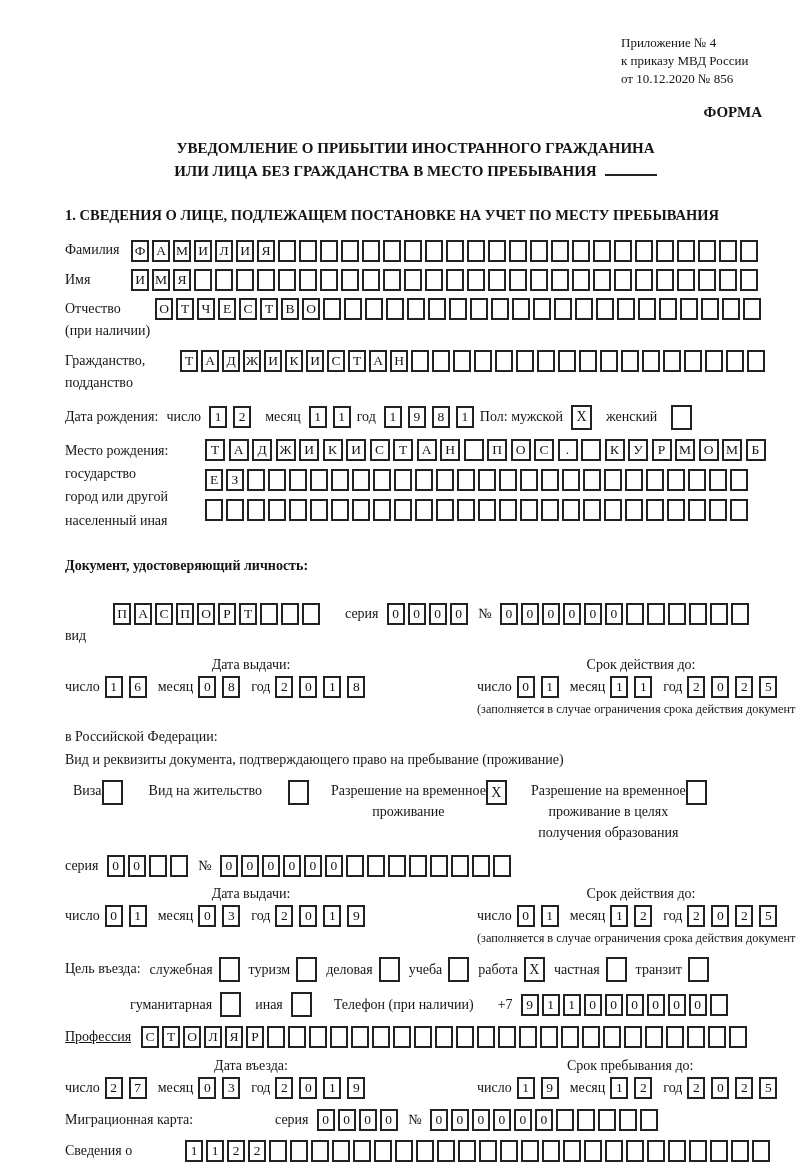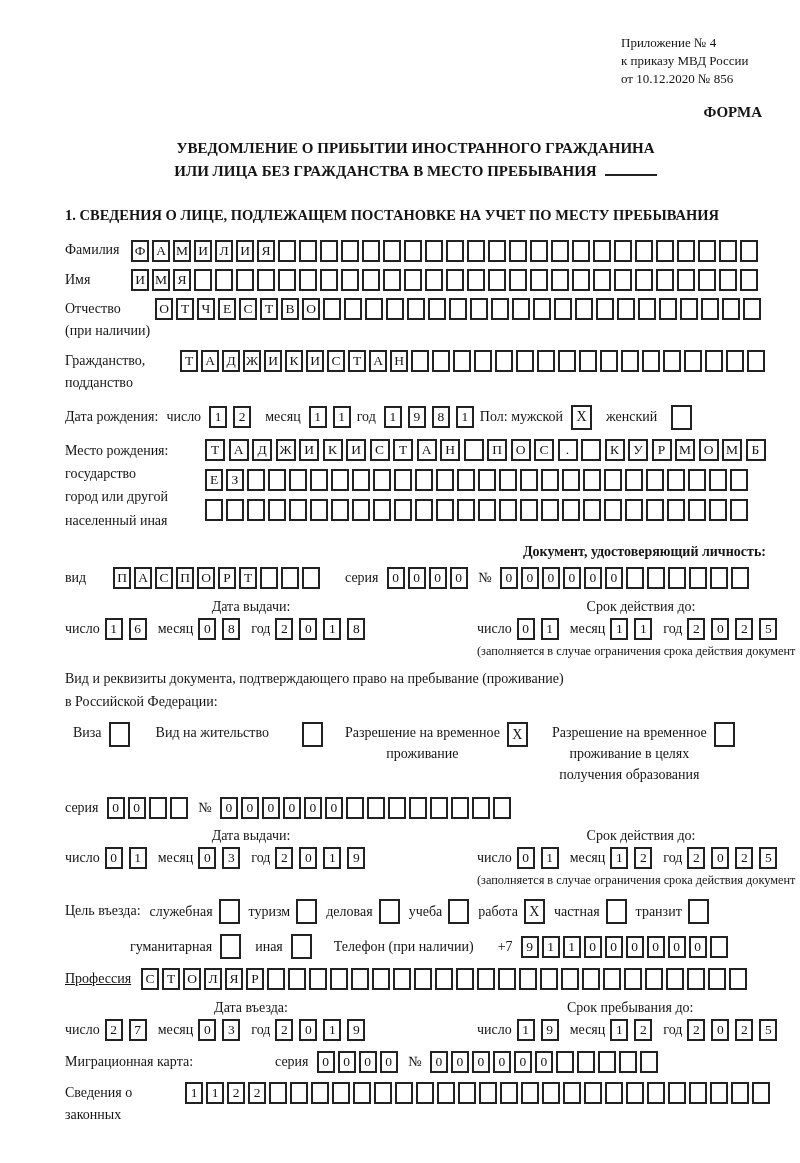--- a/index.html
+++ b/index.html
@@ -18,29 +18,29 @@
   .frow{display:flex;align-items:center;margin-top:7px;}
   .frow.start{align-items:flex-start;}
   .flabel{flex:none;line-height:1.6;}
   .cells{display:inline-flex;flex-wrap:nowrap;align-items:center;}
   .cell{flex:none;box-sizing:border-box;width:18px;height:22px;border:2px solid #222;margin-right:3px;
         display:inline-flex;align-items:center;justify-content:center;font-size:13.5px;background:#fff;}
   .cells.wide .cell{width:20px;margin-right:3.5px;}
   .sp .cell{margin-right:6px;}
   .checkbox{flex:none;box-sizing:border-box;width:21px;height:25px;border:2px solid #222;
         display:inline-flex;align-items:center;justify-content:center;font-size:14px;background:#fff;}
-  .doc-head{text-align:right;font-weight:bold;margin-top:12px;}
+  .doc-head{text-align:left;font-weight:bold;margin-top:26px;}
   .dates{display:flex;margin-top:9px;}
   .dcol-l{width:372px;flex:none;}
   .dcol-r{flex:1;padding-left:40px;box-sizing:border-box;}
   .dhead{text-align:center;margin-bottom:3px;}
   .drow{display:flex;align-items:center;gap:5px;}
   .dnote{font-size:12.3px;white-space:nowrap;text-align:right;margin-top:4px;}
   .res-opts{display:flex;align-items:flex-start;margin-top:8px;}
-  .res-opt{display:flex;align-items:flex-start;gap:7px;}
+  .res-opt{display:flex;align-items:flex-start;}
   .res-opt .olabel{text-align:center;line-height:1.5;}
   .gap1{margin-left:8px;} .gap2{margin-left:26px;} .gap3{margin-left:22px;} .gap4{margin-left:24px;}
   .opt{display:flex;align-items:center;gap:6px;margin-left:9px;}
   .bp-rows .cells{margin-bottom:8px;display:flex;}
   .rep-rows .cells{margin-bottom:10px;display:flex;}
   .ml{margin-left:14px;} .mls{margin-left:8px;}
 </style>
 </head>
 <body>
 
@@ -324,21 +324,21 @@
           <span class="cell"></span>
           <span class="cell"></span>
           <span class="cell"></span>
         </div>
     </div>
   </div>
 
   <div class="doc-head">Документ, удостоверяющий личность:</div>
 
   <div class="frow">
-    <div class="flabel" style="width:48px;">вид</div>
+    <div class="flabel" style="width:48px;margin-top:44px;">вид</div>
     <div class="cells">
         <span class="cell">П</span>
         <span class="cell">А</span>
         <span class="cell">С</span>
         <span class="cell">П</span>
         <span class="cell">О</span>
         <span class="cell">Р</span>
         <span class="cell">Т</span>
         <span class="cell"></span>
         <span class="cell"></span>
@@ -410,22 +410,22 @@
             <span class="cell">0</span>
             <span class="cell">2</span>
             <span class="cell">5</span>
           </span>
       </div>
       <div class="dnote">(заполняется в случае ограничения срока действия документа)</div>
     </div>
   </div>
 
   <div style="margin-top:8px;line-height:1.7;">
+    <div>в Российской Федерации:</div>
     <div>Вид и реквизиты документа, подтверждающего право на пребывание (проживание)</div>
-    <div>в Российской Федерации:</div>
   </div>
 
   <div class="res-opts">
     <div class="res-opt gap1">
       <div class="olabel">Виза</div>
       <span class="checkbox"></span>
     </div>
     <div class="res-opt gap2">
       <div class="olabel">Вид на жительство</div>
       <span class="checkbox" style="margin-left:26px;"></span>

